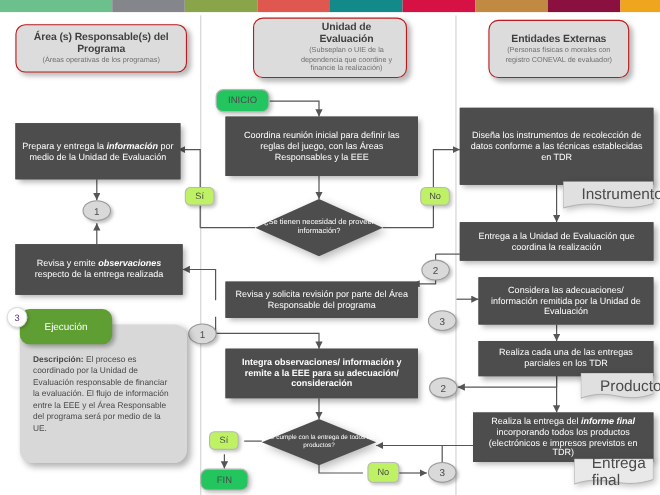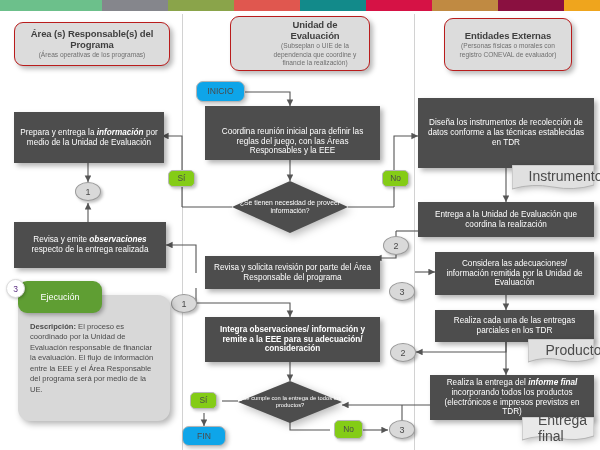--- a/index.html
+++ b/index.html
@@ -70,31 +70,31 @@
     color: #ffffff;
     font-size: 8.2px;
     padding: 3px 5px;
     box-shadow: 3px 3px 5px rgba(0,0,0,0.30);
     border: 1px solid #4d4d4d;
   }
   .proc b, .proc i { font-style: italic; font-weight: bold; }
 
   
   .term {
-    background: #0ea5e9;
+    background: #22c55e;
     border: 1px solid #b5b5b5;
     border-radius: 7px;
     color: #4a4a4a;
     font-size: 8.6px;
     box-shadow: 2px 2px 4px rgba(0,0,0,0.25);
   }
 
   
   .ynlabel {
-    background: #84cc16;
+    background: #bef264;
     border: 1px solid #b8b8b8;
     border-radius: 5px;
     color: #4a4a4a;
     font-size: 8.4px;
     box-shadow: 2px 2px 3px rgba(0,0,0,0.22);
   }
 
   
   .diamond-wrap { position: absolute; }
   .diamond-wrap svg { position: absolute; left:0; top:0; filter: drop-shadow(3px 3px 4px rgba(0,0,0,0.28)); }
@@ -264,21 +264,21 @@
 
   <div class="node header-box" style="left:444px; top:18px; width:128px; height:53px;align-items:center;">
     <div class="t1">Entidades Externas</div>
     <div class="t2">(Personas físicas o morales con registro CONEVAL de evaluador)</div>
   </div>
 
   <div class="node term" style="left:196px; top:81px; width:49px; height:21px;">
     <span>INICIO</span>
   </div>
 
-  <div class="node proc" style="left:205px; top:106px; width:175px; height:54px;align-items:flex-end;">
+  <div class="node proc" style="left:205px; top:106px; width:175px; height:54px;">
     <span>Coordina reunión inicial para definir las reglas del juego, con las Áreas Responsables y la EEE</span>
   </div>
 
   <div class="diamond-wrap" style="left:232px; top:181px; width:116px; height:52px;">
     <svg width="116" height="52" viewBox="0 0 116 52">
       <polygon points="58,0 116,26 58,52 0,26" fill="#4d4d4d"></polygon>
     </svg>
     <div class="diamond-txt" style="font-size:6.8px;">
       <span>¿Se tienen necesidad de proveer información?</span>
     </div>

